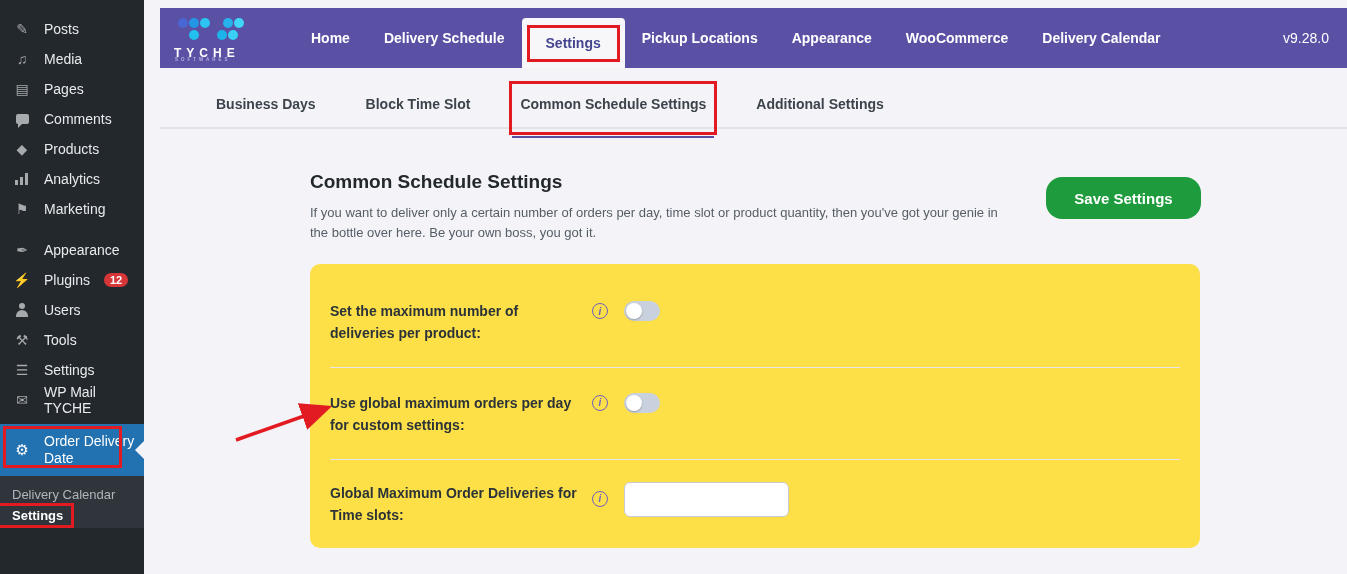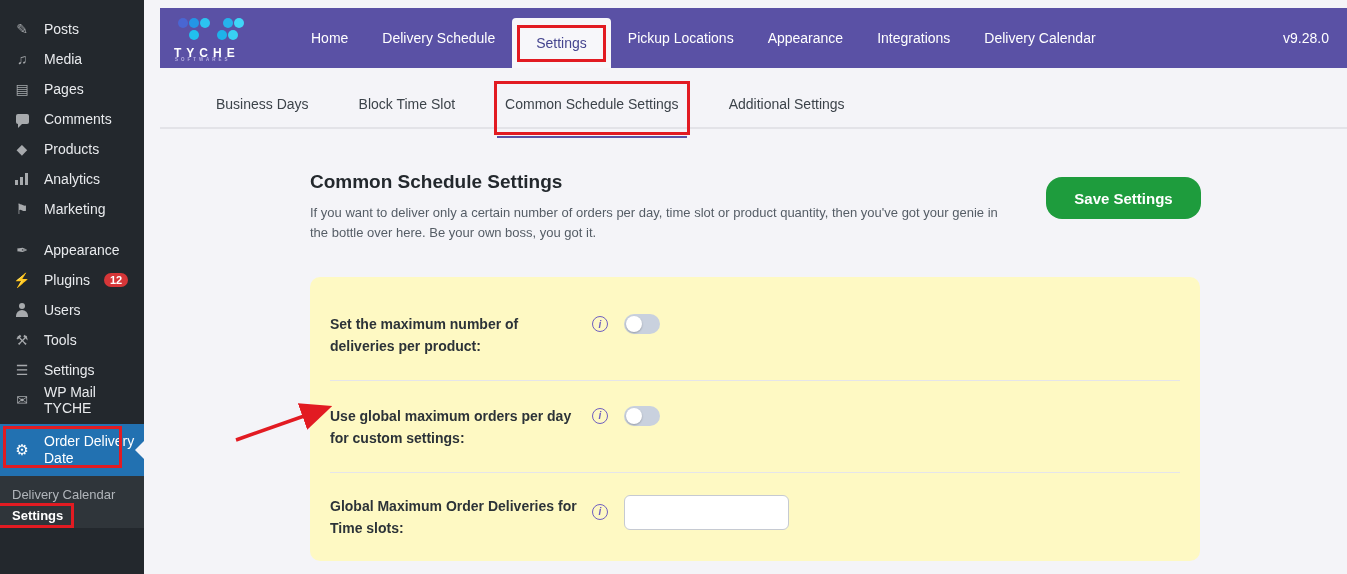--- a/index.html
+++ b/index.html
@@ -41,42 +41,42 @@
   
   .content { position:absolute; left:144px; top:0; right:0; bottom:0; background:#f4f4f8; }
 
   
   .topnav { position:absolute; left:16px; top:8px; right:0; height:60px; background:#5a51a5;
             display:flex; align-items:center; }
   .brand { position:relative; width:84px; height:48px; margin:0 38px 0 12px; }
   .brand .dot { position:absolute; width:10px; height:10px; border-radius:50%; }
   .brand-name { position:absolute; left:2px; top:32px; color:#fff; font-size:12px; font-weight:bold; letter-spacing:5px; }
   .brand-sub { position:absolute; left:3px; top:43px; color:#b9b2e2; font-size:4.5px; font-weight:bold; letter-spacing:3px; }
-  .nav-item { color:#fff; font-size:14px; font-weight:normal; padding:0 17px; cursor:pointer; white-space:nowrap; }
+  .nav-item { color:#fff; font-size:14px; font-weight:bold; padding:0 17px; cursor:pointer; white-space:nowrap; }
   .nav-item.active { background:#f7f7fa; color:#45458f; align-self:flex-end; height:50px;
                      display:flex; align-items:center; padding:0 24px; border-radius:4px 4px 0 0; position:relative; }
   .nav-version { margin-left:auto; margin-right:18px; color:#fff; font-size:14px; }
 
   
   .tabs { position:absolute; left:16px; top:68px; right:0; height:72px; display:flex;
-          align-items:flex-end; padding-left:40px; }
+          align-items:flex-end; padding-left:40px;font-weight:bold; }
   .tab { font-size:14px; color:#3c434a; padding:0 16px; margin-right:18px; cursor:pointer; position:relative;
          height:100%; display:flex; align-items:center; }
   .tab.active::after { content:""; position:absolute; left:8px; right:8px; bottom:2px; height:2.5px; background:#5a51a5; }
   .tabs-divider { position:absolute; left:16px; top:127px; right:0; height:2px; background:#e3e3e8; }
 
   
   .page-title { position:absolute; left:166px; top:171px; font-size:19px; font-weight:bold; color:#23282d; }
   .page-desc { position:absolute; left:166px; top:203px; width:692px; font-size:13px; color:#555d66; line-height:1.55; }
   .save-btn { position:absolute; top:177px; right:146px; width:155px; height:42px; background:#1e9c3d;
               color:#fff; font-size:15px; font-weight:bold; border:none; border-radius:16px; cursor:pointer;
               font-family:"Liberation Sans", sans-serif; }
 
   
-  .card { position:absolute; left:166px; top:277px; width:890px; height:284px; background:#fef9c3; border-radius:10px; }
+  .card { position:absolute; left:166px; top:264px; width:890px; height:284px; background:#fde047; border-radius:10px; }
   .row { display:flex; align-items:flex-start; padding:24px 20px 22px 20px; }
   .row.first { padding-top:36px; }
   .row + .row { border-top:1px solid #e5e5ea; margin:0 20px; padding-left:0; padding-right:0; }
   .row-label { width:248px; min-width:248px; font-size:14px; font-weight:bold; color:#2c3338; line-height:1.6; }
   .info-icon { width:16px; height:16px; min-width:16px; border:1.5px solid #6f5fc0; border-radius:50%; color:#6f5fc0;
                font-size:10px; font-style:italic; font-weight:bold; display:flex; align-items:center; justify-content:center;
                margin:3px 0 0 14px; cursor:pointer; }
   .toggle { width:36px; height:20px; background:#c9d1de; border-radius:10px; margin:1px 0 0 16px; position:relative; cursor:pointer; }
   .toggle .knob { position:absolute; left:2px; top:2px; width:16px; height:16px; border-radius:50%; background:#fff;
                   box-shadow:0 1px 2px rgba(0,0,0,.25); }
@@ -186,21 +186,21 @@
       <span class="brand-sub">SOFTWARES</span>
     </div>
     <span class="nav-item">Home</span>
     <span class="nav-item">Delivery Schedule</span>
     <span class="nav-item active">
       <span>Settings</span>
       <span class="red-box" style="top:7px; left:5px; right:5px; bottom:6px;"></span>
     </span>
     <span class="nav-item">Pickup Locations</span>
     <span class="nav-item">Appearance</span>
-    <span class="nav-item">Integrations</span>
+    <span class="nav-item">WooCommerce</span>
     <span class="nav-item">Delivery Calendar</span>
     <span class="nav-version">v9.28.0</span>
   </div>
 
   <div class="tabs">
     <span class="tab">Business Days</span>
     <span class="tab">Block Time Slot</span>
     <span class="tab active">
       <span>Common Schedule Settings</span>
       <span class="red-box" style="top:13px; left:5px; right:5px; bottom:5px;"></span>

